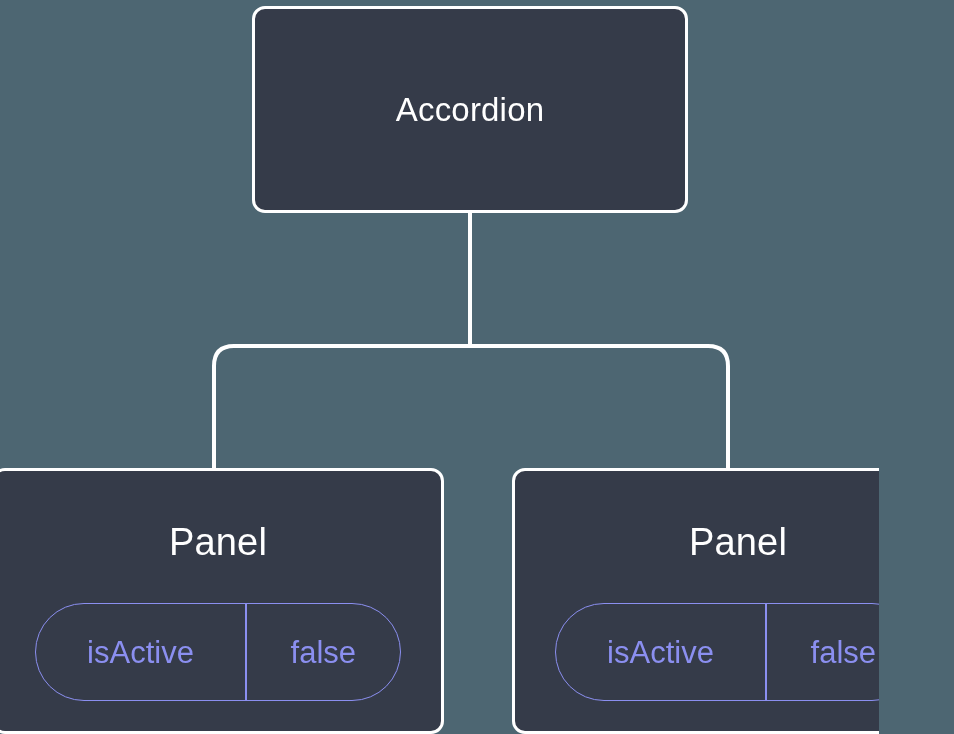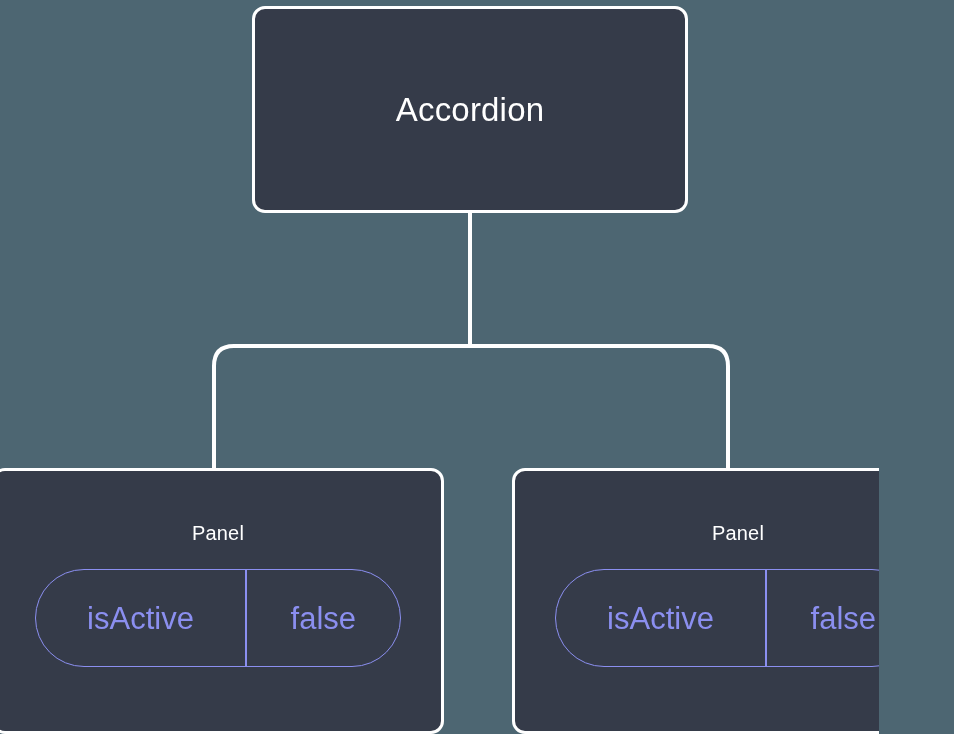--- a/index.html
+++ b/index.html
@@ -65,21 +65,21 @@
   #node-panel-1 {
     left: 512px;
     top: 468px;
     width: 452px;
     height: 266px;
     justify-content: flex-start;
   }
 
   .node-title {
     color: #ffffff;
-    font-size: 20px;
+    font-size: 38px;
     line-height: 1;
     font-weight: 400;
     letter-spacing: 0.2px;
     white-space: nowrap;
   }
 
   #node-accordion .node-title {
     font-size: 33px;
   }
 
@@ -90,21 +90,21 @@
     align-items: center;
   }
 
   .node-panel-body .node-title {
     margin-top: 52px;
   }
 
   
   .state-pill {
     box-sizing: border-box;
-    margin-top: 26px;
+    margin-top: 42px;
     height: 98px;
     width: 366px;
     border: 1.6px solid #8b8ff0;
     border-radius: 49px;
     display: flex;
     align-items: stretch;
     overflow: hidden;
   }
 
   .state-cell {

